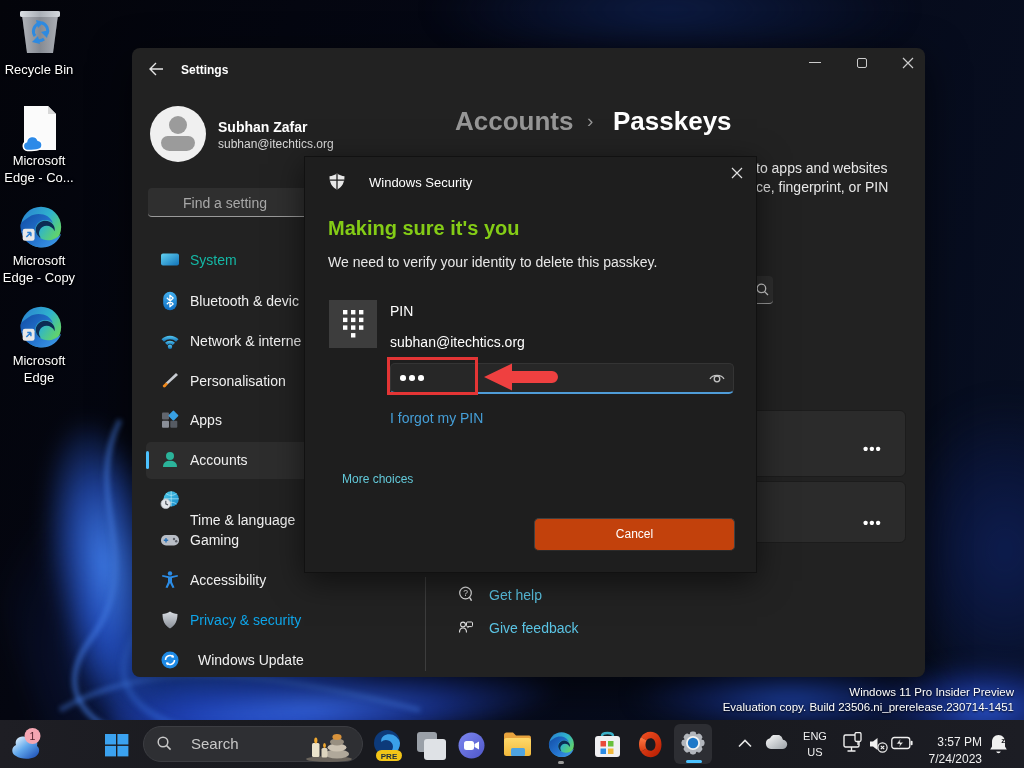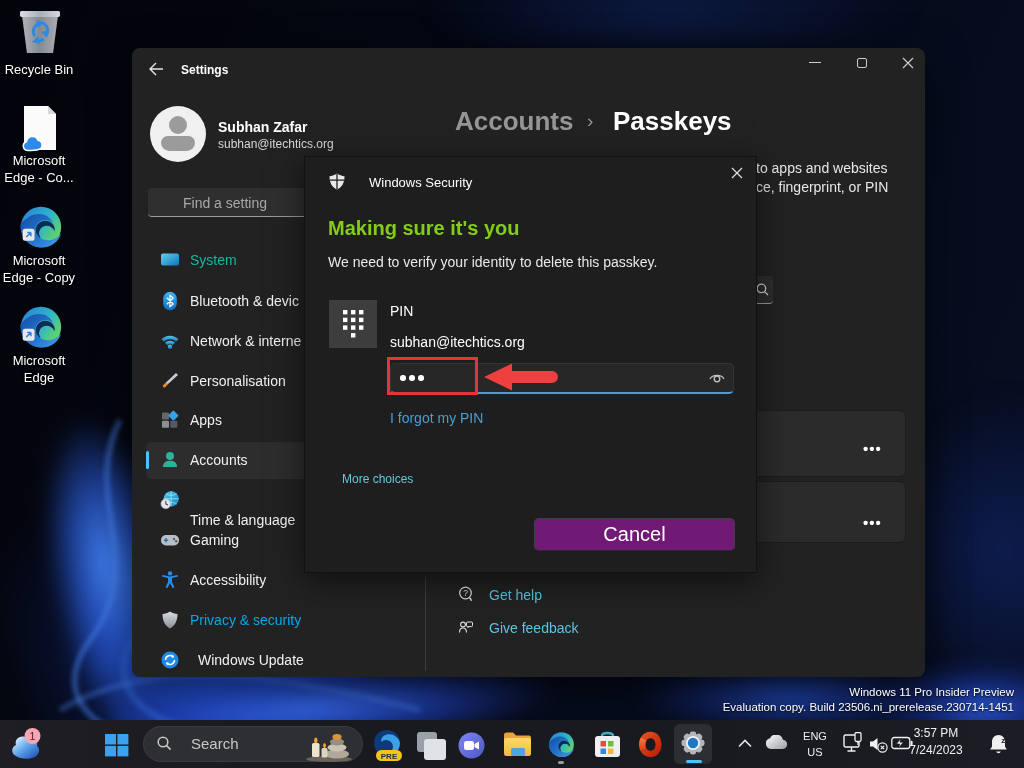--- a/index.html
+++ b/index.html
@@ -287,21 +287,21 @@
   <div class="abs" style="left:104px;top:218px;width:5.5px;height:5.5px;border-radius:50%;background:#fff;"></div>
   <div class="abs" style="left:113px;top:218px;width:5.5px;height:5.5px;border-radius:50%;background:#fff;"></div>
   <svg class="abs" style="left:404px;top:214px;" width="16" height="13" viewBox="0 0 16 13">
     <path d="M1 8 C3.5 3.2 12.5 3.2 15 8" stroke="#c4c4c4" stroke-width="1.3" fill="none"></path>
     <circle cx="8" cy="8" r="2.8" stroke="#c4c4c4" stroke-width="1.3" fill="none"></circle>
   </svg>
 
   <div class="abs" style="left:85px;top:253px;font-size:14px;color:#459fd8;">I forgot my PIN</div>
   <div class="abs" style="left:37px;top:315px;font-size:12px;color:#62c8d8;">More choices</div>
 
-  <div class="abs" style="left:229px;top:361px;width:201px;height:33px;background:#701a75;border:1px solid #404040;border-bottom-color:#2b2b2b;border-radius:5px;color:#fff;font-size:20px;text-align:center;line-height:31px;">Cancel</div>
+  <div class="abs" style="left:229px;top:361px;width:201px;height:33px;background:#c2410c;border:1px solid #404040;border-bottom-color:#2b2b2b;border-radius:5px;color:#fff;font-size:12px;text-align:center;line-height:31px;">Cancel</div>
 </div>
 
 <div class="abs" style="left:387px;top:357px;width:91px;height:38px;border:3px solid #e43535;"></div>
 <svg class="abs" style="left:482px;top:361px;" width="78" height="32" viewBox="0 0 78 32">
   <path d="M2 16 L30 2.5 L30 10 L70 10 A6 6 0 0 1 70 22 L30 22 L30 29.5 Z" fill="#ef4040"></path>
 </svg>
 
 <div class="abs" style="right:10px;top:686px;font-size:11.5px;color:#fff;text-align:center;text-shadow:0 1px 2px #000;">Windows 11 Pro Insider Preview</div>
 <div class="abs" style="right:10px;top:701px;font-size:11.5px;color:#fff;text-align:right;text-shadow:0 1px 2px #000;">Evaluation copy. Build 23506.ni_prerelease.230714-1451</div>
 
@@ -452,20 +452,20 @@
     <path d="M1 6.5 L4 6.5 L8.5 3 L8.5 15 L4 11.5 L1 11.5 Z" fill="#f0f0f0"></path>
     <circle cx="13.5" cy="12.5" r="4.6" fill="#1b1c20" stroke="#f0f0f0" stroke-width="1.2"></circle>
     <path d="M11.8 10.8 L15.2 14.2 M15.2 10.8 L11.8 14.2" stroke="#f0f0f0" stroke-width="1.2"></path>
   </svg>
 
   <svg class="abs" style="left:891px;top:16px;" width="22" height="14" viewBox="0 0 22 14">
     <rect x="0.8" y="1.5" width="18" height="11" rx="2.5" stroke="#f0f0f0" stroke-width="1.3" fill="none"></rect>
     <rect x="19.6" y="4.8" width="2" height="4.4" rx="1" fill="#f0f0f0"></rect>
     <path d="M9.5 2.5 L5.5 8 L8.8 8 L7.8 11.8 L12.3 6.2 L9 6.2 Z" fill="#f0f0f0" stroke="#1b1c20" stroke-width="0.6"></path>
   </svg>
-  <div class="abs" style="left:890px;top:5px;width:92px;font-size:12px;color:#f0f0f0;text-align:center;line-height:17px;">3:57 PM<br>7/24/2023</div>
+  <div class="abs" style="left:890px;top:14px;width:92px;font-size:12px;color:#f0f0f0;text-align:right;line-height:17px;">3:57 PM<br>7/24/2023</div>
 
   <svg class="abs" style="left:988px;top:13px;" width="21" height="24" viewBox="0 0 21 24">
     <path d="M10.5 2 C14.5 2 17 5 17 9 L17 13.5 L18.8 16.5 L2.2 16.5 L4 13.5 L4 9 C4 5 6.5 2 10.5 2 Z" fill="#f0f0f0"></path>
     <path d="M8.2 18.5 a2.4 2.4 0 0 0 4.6 0 Z" fill="#f0f0f0"></path>
     <text x="13.2" y="9.5" font-size="8" fill="#1b1c20" font-weight="bold" font-family="Liberation Sans">z</text>
   </svg>
 </div>
 
 </body></html>

